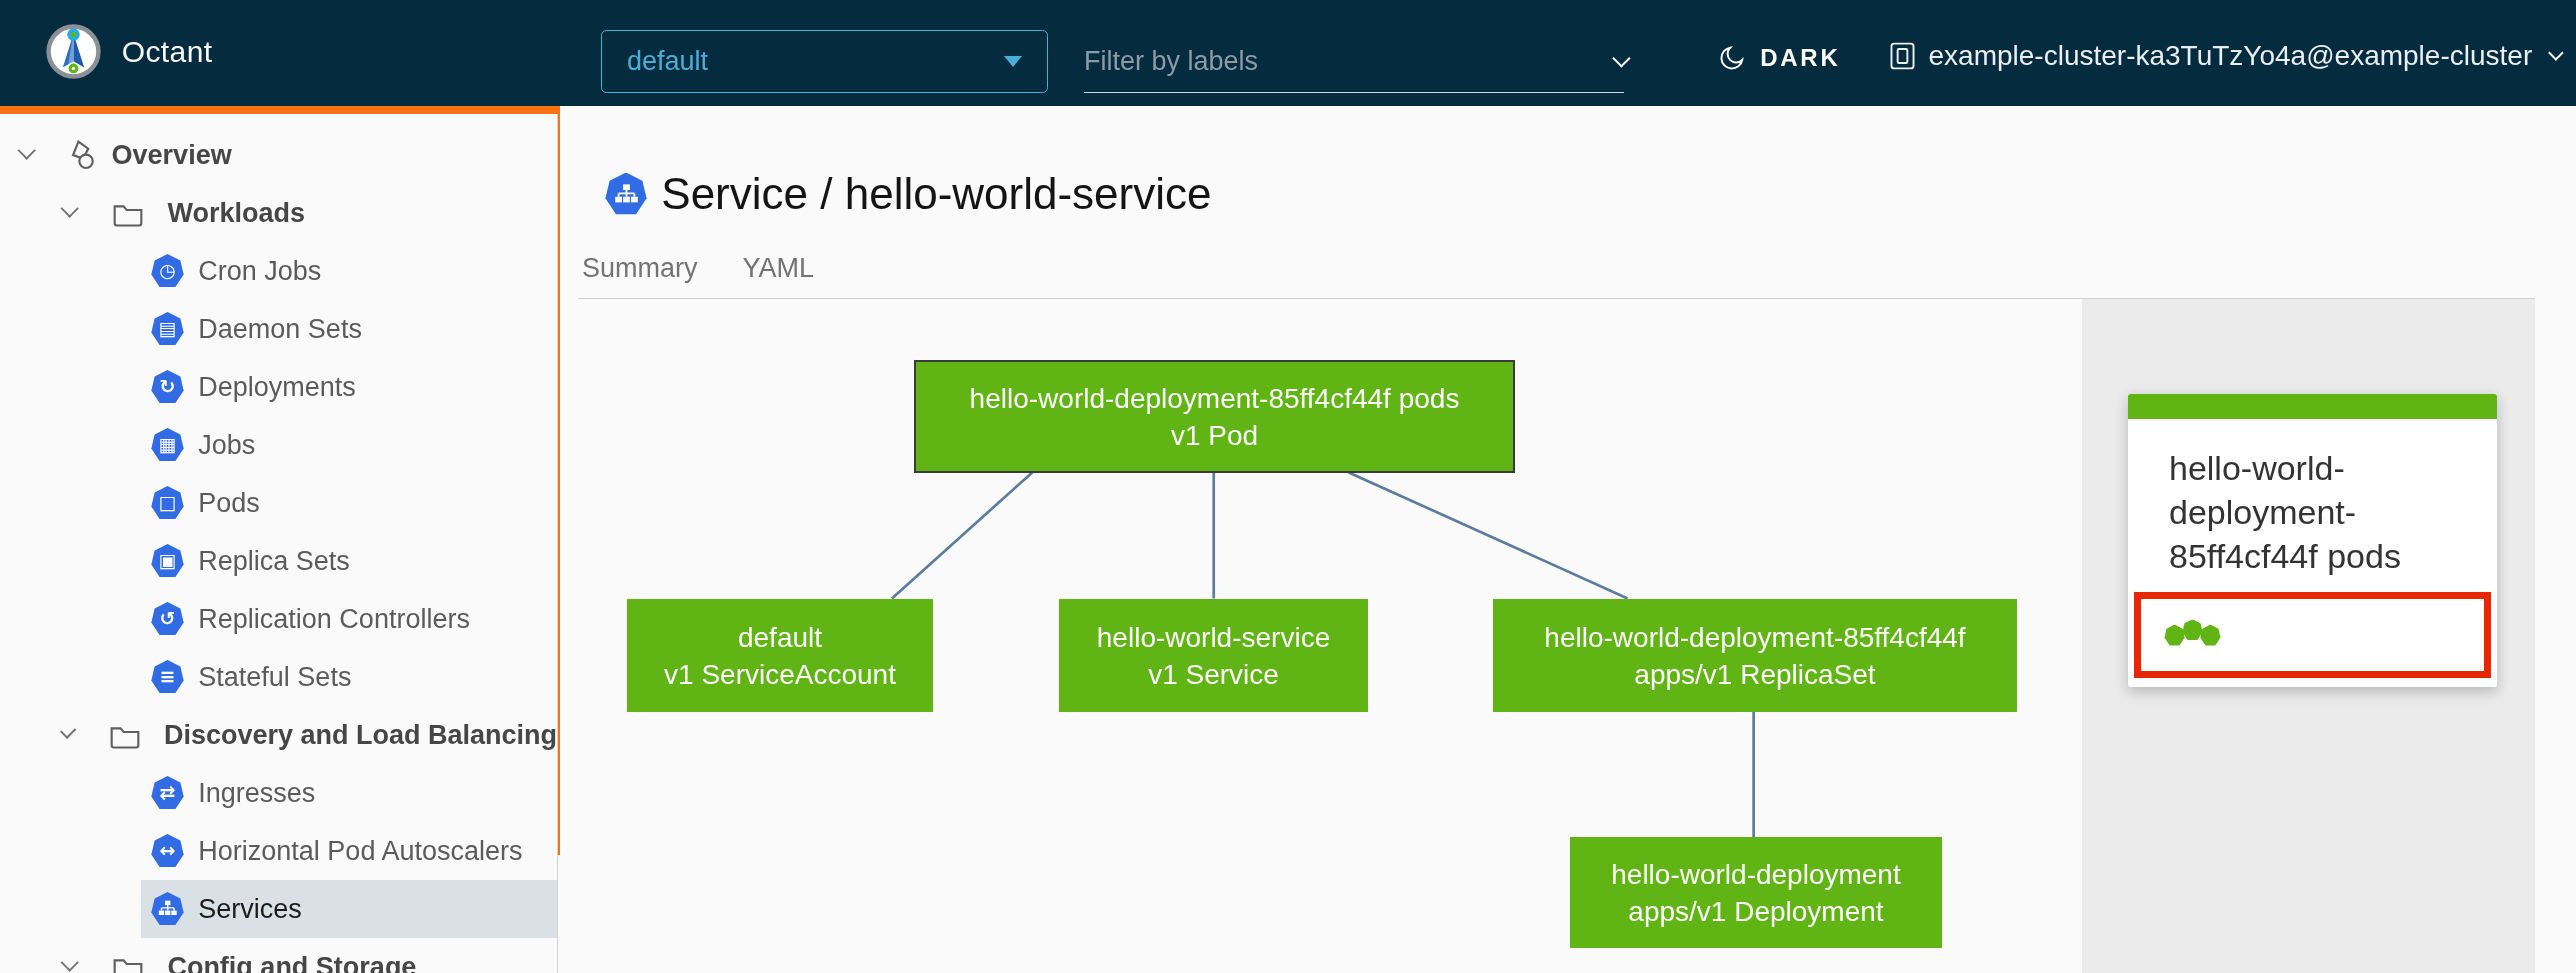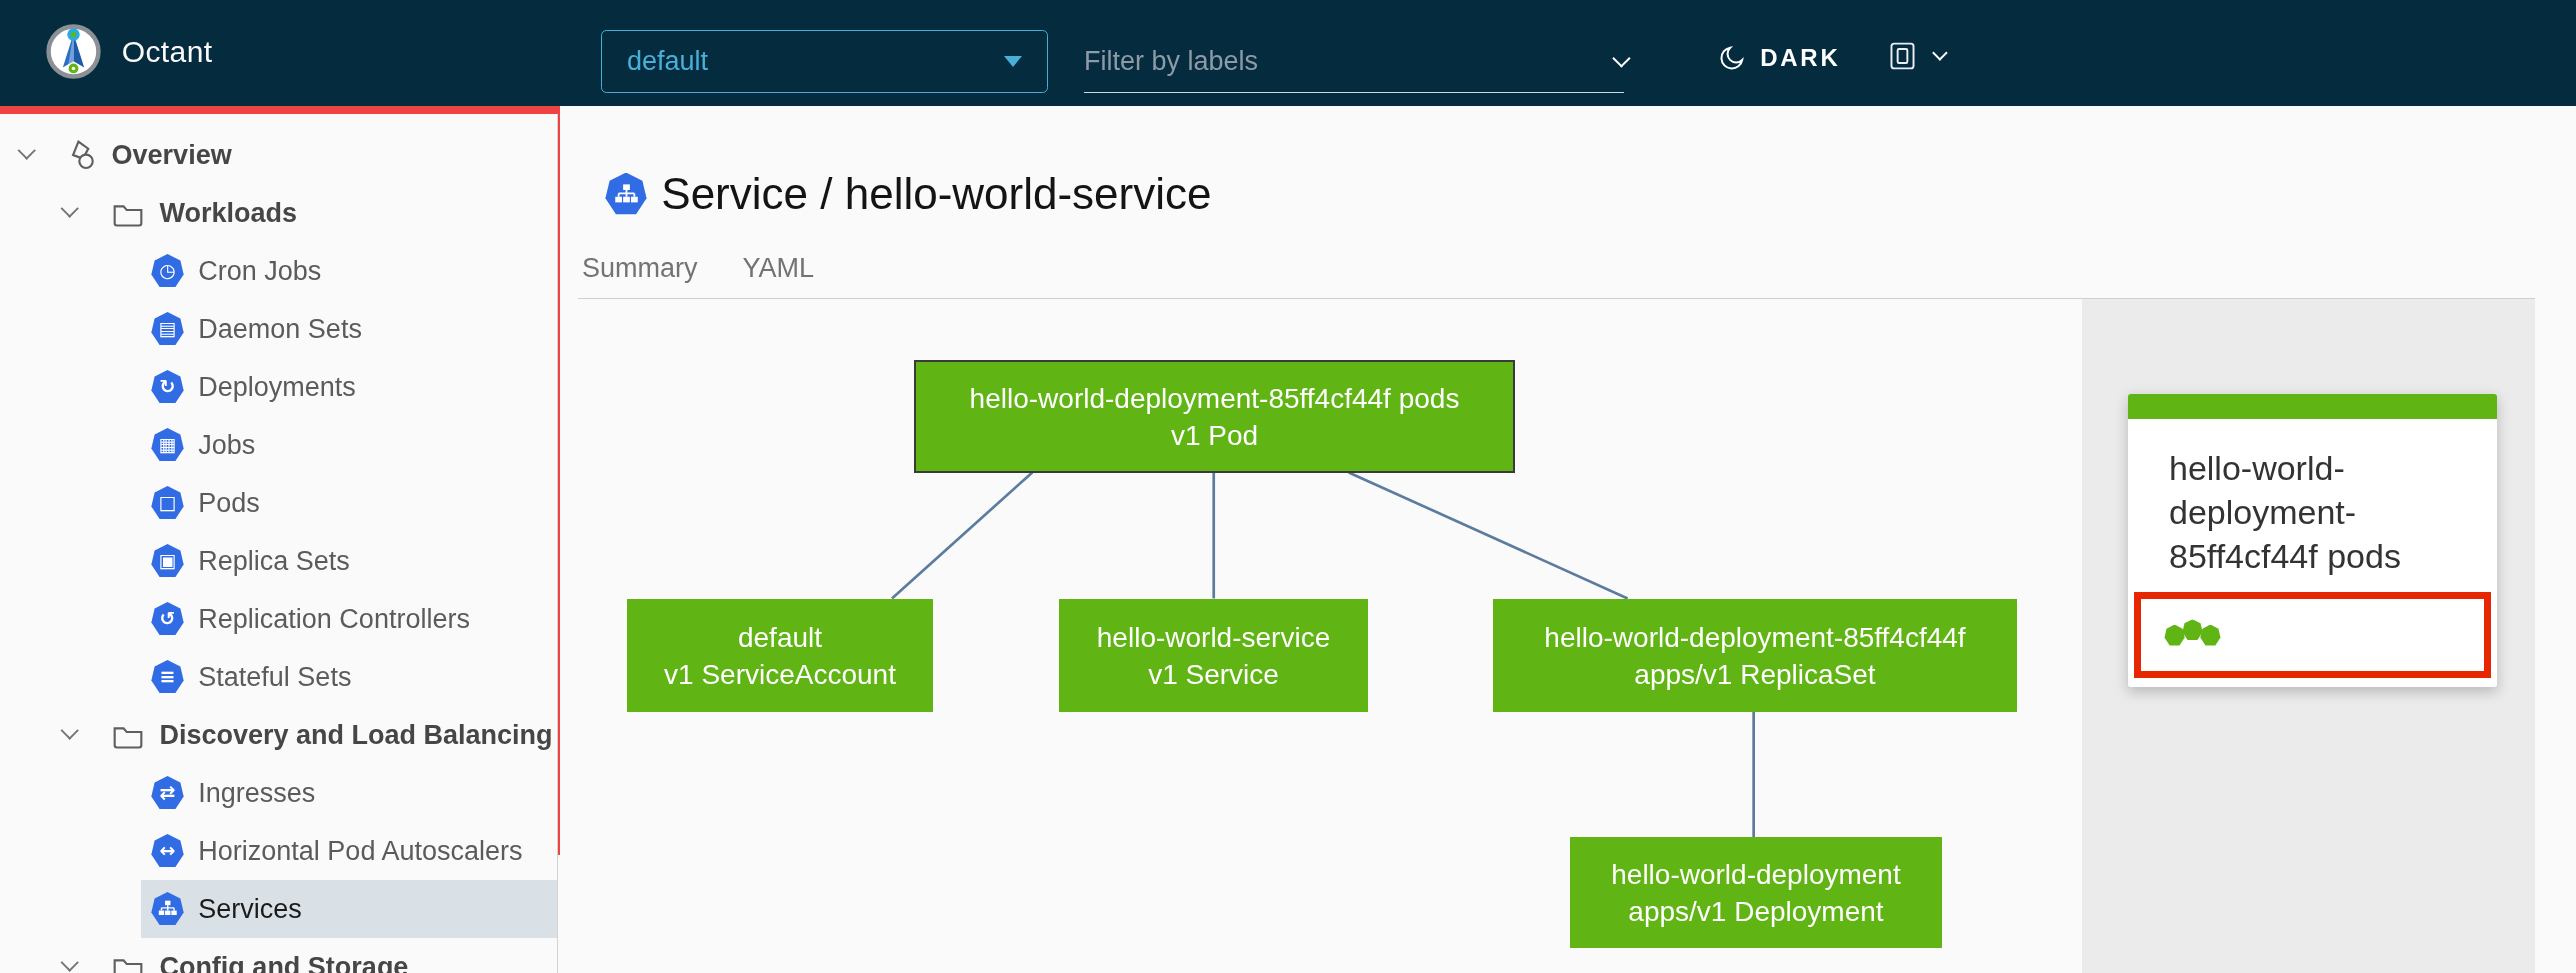--- a/index.html
+++ b/index.html
@@ -1,18 +1,18 @@
 <!DOCTYPE html>
 <html style="font-size:14.3px"><head>
 <meta charset="utf-8">
 <style>
   * { margin:0; padding:0; box-sizing:border-box; }
   html,body { width:2576px; height:973px; overflow:hidden; }
   body { font-family:"Liberation Sans", sans-serif; background:#fafafa; }
-  .page { position:relative; width:2576px; height:855px; background:#ef4444; }
+  .page { position:relative; width:2576px; height:855px; background:#f97316; }
 
   
   header { position:absolute; left:0; top:0; width:2576px; height:106px; background:#052B3E; }
   .brand { position:absolute; left:45px; top:23px; display:flex; align-items:center; gap:19.7px; }
   .brand .app-title { color:#fafafa; font-size:30px; font-weight:400; letter-spacing:0.4px; }
   .ns-select { position:absolute; left:601px; top:30px; width:447px; height:63px;
       border:1.8px solid #49afd9; border-radius:5.4px; display:flex; align-items:center;
       padding:0 25px; cursor:pointer; }
   .ns-select .ns-value { color:#49afd9; font-size:27px; flex:1; }
   .tri { width:0; height:0; border-left:9.8px solid transparent; border-right:9.8px solid transparent;
@@ -36,21 +36,21 @@
   .row { height:58px; display:flex; align-items:center; cursor:pointer; white-space:nowrap; }
   .row .lbl { font-size:27px; color:#5b5b5b; }
   .row.grp .lbl { font-weight:700; color:#464646; }
   .row .cdown { width:13.4px; height:13.4px; border-right:2.3px solid #747474; border-bottom:2.3px solid #747474;
       display:inline-block; transform:rotate(45deg) translate(-2.7px,-2.7px); }
   .row.l1 .cdown { margin-left:19.7px; }
   .row.l1 .ico  { margin-left:32px; }
   .row.l1 .lbl  { margin-left:12.5px; }
   .row.l2 .cdown { margin-left:63px; }
   .row.l2 .ico  { margin-left:36px; }
-  .row.l2 .lbl  { margin-left:15px; }
+  .row.l2 .lbl  { margin-left:23px; }
   .row.l3 .ico  { margin-left:151px; }
   .row.l3 .lbl  { margin-left:14.3px; }
   .row.sel { background:linear-gradient(to right, rgba(0,0,0,0) 141px, #d9e1e7 141px); }
   .row.sel .lbl { color:#1b1b1b; }
 
   .hepta { width:33px; height:34px; background:#326ce5; flex:0 0 auto;
       clip-path:polygon(50% 0%,89% 19%,99% 60%,74% 97%,26% 97%,1% 60%,11% 19%);
       display:inline-flex; align-items:center; justify-content:center; color:#fff; }
   .hepta::after { content:attr(data-glyph); font:700 19px "DejaVu Sans", sans-serif; margin-top:-1.8px; }
   .hepta.big { width:42px; height:43px; }
@@ -135,20 +135,21 @@
       <span class="theme-label">DARK</span>
     </div>
 
     <div class="cluster">
       <span>
         <svg width="27" height="30" viewBox="0 0 30 34">
           <rect x="2.5" y="3" width="25" height="28" rx="3" fill="none" stroke="#e9eff3" stroke-width="2.2"></rect>
           <rect x="9.5" y="9" width="11" height="16" rx="1.5" fill="none" stroke="#e9eff3" stroke-width="2.2"></rect>
         </svg>
       </span>
+      <span class="cluster-value">example-cluster-ka3TuTzYo4a@example-cluster</span>
       <span class="chev"></span>
     </div>
   </header>
 
   <aside>
     <div class="row grp l1">
       <span class="cdown"></span>
       <span class="ico">
         <svg width="34" height="34" viewBox="0 0 38 38">
           <path d="M15 4 L26 12 L20 23 L9 19 Z" fill="none" stroke="#5f5f5f" stroke-width="2.4"></path>

